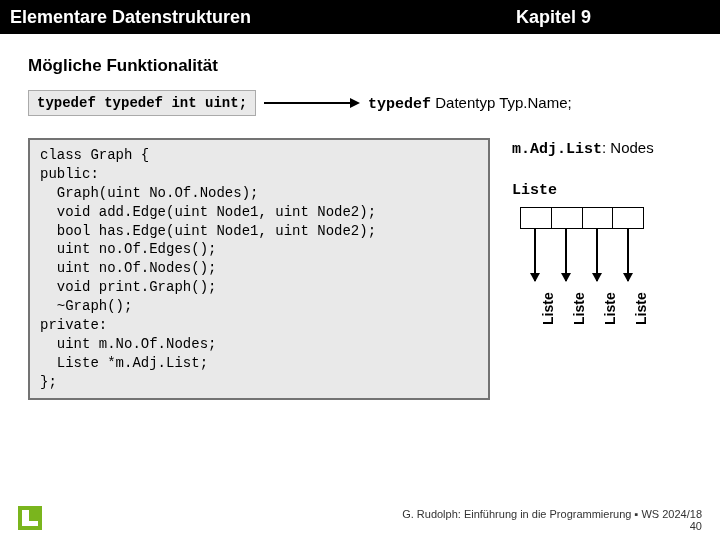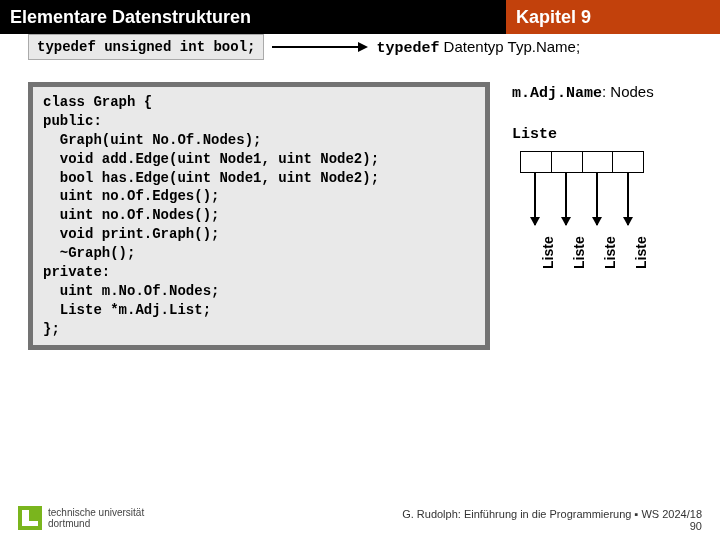--- a/index.html
+++ b/index.html
@@ -1,30 +1,30 @@
 <!DOCTYPE html>
 <html><head>
 <meta charset="utf-8">
 <style>
   * { box-sizing: border-box; margin: 0; padding: 0; }
   body { width: 720px; height: 540px; font-family: Arial, sans-serif; background: #fff; position: relative; }
   .slide { width: 720px; height: 540px; position: relative; background: #fff; }
   .header-bar { display: flex; height: 34px; }
   .header-left { flex: 1; background: #000; color: #fff; font-size: 18px; font-weight: bold; display: flex; align-items: center; padding-left: 10px; }
-  .header-right { width: 214px; background: #c2410c; color: #fff; font-size: 18px; font-weight: bold; display: flex; align-items: center; padding-left: 10px; }
+  .header-right { width: 214px; background: #000000; color: #fff; font-size: 18px; font-weight: bold; display: flex; align-items: center; padding-left: 10px; }
   .subtitle { font-size: 17px; font-weight: bold; margin: 22px 0 14px 28px; }
   .row1 { display: flex; align-items: center; margin-left: 28px; }
   .typedef-box { background: #e9e9e9; border: 1px solid #aaa; font-family: "Courier New", monospace; font-size: 14px; font-weight: bold; padding: 4px 8px; }
   .arrow-wrap { width: 112px; display: flex; align-items: center; padding: 0 8px; }
   .arrow-line { flex: 1; height: 2px; background: #000; }
   .arrow-head { width: 0; height: 0; border-left: 10px solid #000; border-top: 5px solid transparent; border-bottom: 5px solid transparent; }
   .typedef-expl { font-size: 15px; text-align: center; }
   .typedef-expl .mono { font-family: "Courier New", monospace; font-weight: bold; }
   .row2 { display: flex; margin-top: 22px; margin-left: 28px; }
-  .code-box { background: #e9e9e9; border: 5px solid #737373; font-family: "Courier New", monospace; font-size: 14px; font-weight: bold; padding: 6px 10px; line-height: 1.35; white-space: pre; width: 462px; }
+  .code-box { background: #e9e9e9; border: 2px solid #737373; font-family: "Courier New", monospace; font-size: 14px; font-weight: normal; padding: 6px 10px; line-height: 1.35; white-space: pre; width: 462px; }
   .right-col { margin-left: 22px; width: 180px; }
   .adjlist-text { font-size: 15px; line-height: 1.3; }
   .adjlist-text .mono { font-family: "Courier New", monospace; font-weight: bold; }
   .diagram { margin-top: 6px; position: relative; width: 140px; height: 130px; }
   .array-box { display: flex; border: 1px solid #000; height: 22px; width: 124px; position: absolute; top: 0; left: 8px; }
   .array-cell { flex: 1; border-right: 1px solid #000; background: #fff; position: relative; }
   .array-cell:last-child { border-right: none; }
   .list-label { position: absolute; font-size: 14px; font-weight: bold; transform: rotate(-90deg); transform-origin: left top; }
   .down-arrow { position: absolute; width: 2px; background: #000; top: 22px; height: 52px; }
   .down-arrow::after { content: ""; position: absolute; bottom: -1px; left: -4px; width: 0; height: 0; border-top: 9px solid #000; border-left: 5px solid transparent; border-right: 5px solid transparent; }
@@ -38,23 +38,24 @@
 </head>
 <body>
 
 <div class="slide">
 
   <div class="header-bar">
     <div class="header-left">Elementare Datenstrukturen</div>
     <div class="header-right">Kapitel 9</div>
   </div>
 
+  <div class="subtitle">Mögliche Funktionalität</div>
 
   <div class="row1">
-    <div class="typedef-box">typedef unsigned int bool;</div>
+    <div class="typedef-box">typedef typedef int uint;</div>
     <div class="arrow-wrap">
       <div class="arrow-line"></div>
         <div class="arrow-head"></div>
     </div>
     <div class="typedef-expl">
       <span class="mono">typedef</span><span> Datentyp Typ.Name;</span>
     </div>
   </div>
 
   <div class="row2">
@@ -67,21 +68,21 @@
   uint no.Of.Nodes();
   void print.Graph();
   ~Graph();
 private:
   uint m.No.Of.Nodes;
   Liste *m.Adj.List;
 };</div>
 
     <div class="right-col">
       <div class="adjlist-text">
-        <span class="mono">m.Adj.Name</span><span>: Nodes</span><br>
+        <span class="mono">m.Adj.List</span><span>: Nodes</span><br>
         <br>
         <span class="mono">Liste</span>
       </div>
       <div class="diagram">
         <div class="array-box">
           <div class="array-cell"></div>
           <div class="array-cell"></div>
           <div class="array-cell"></div>
           <div class="array-cell"></div>
         </div>
@@ -92,23 +93,20 @@
         <span class="list-label" style="left:28px; top:118px;">Liste</span>
         <span class="list-label" style="left:59px; top:118px;">Liste</span>
         <span class="list-label" style="left:90px; top:118px;">Liste</span>
         <span class="list-label" style="left:121px; top:118px;">Liste</span>
       </div>
     </div>
   </div>
 
   <div class="logo">
     <div class="logo-mark"></div>
-    <div class="logo-text">
-      <span>technische universität</span><br><span>dortmund</span>
-    </div>
   </div>
 
   <div class="footer">
     <span>G. Rudolph: Einführung in die Programmierung ▪ WS 2024/18</span><br>
-    <span>90</span>
+    <span>40</span>
   </div>
 
 </div>
 
 </body></html>

